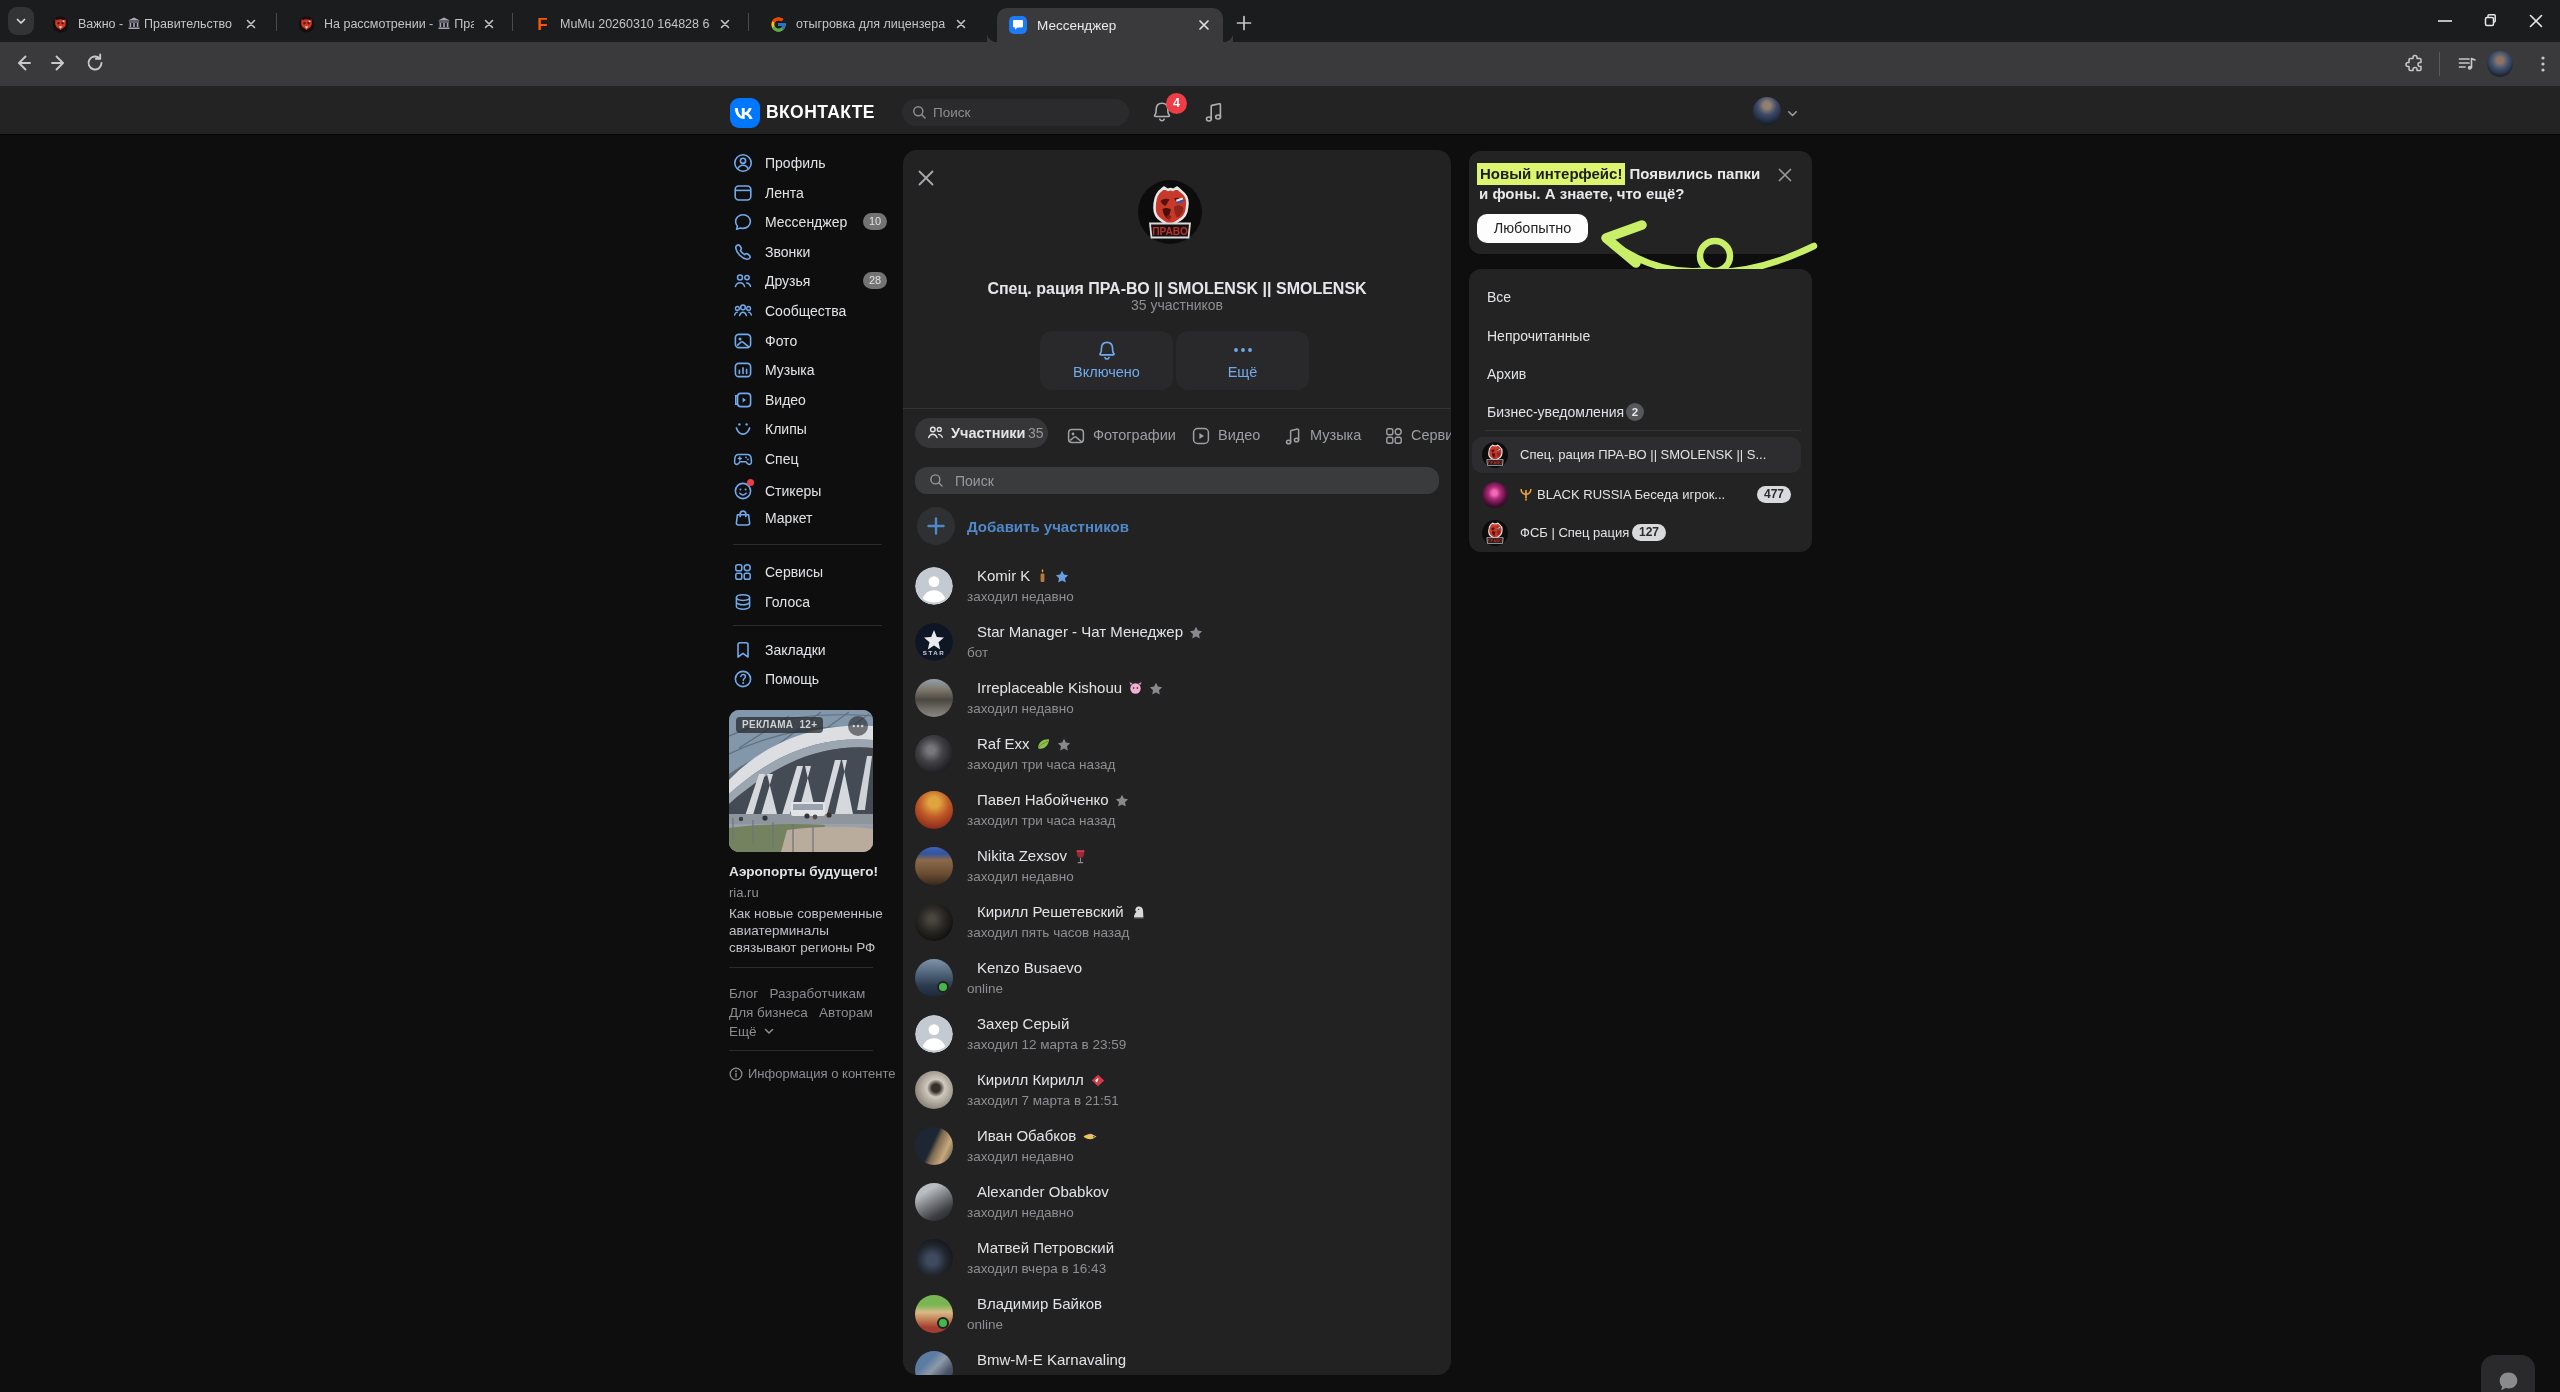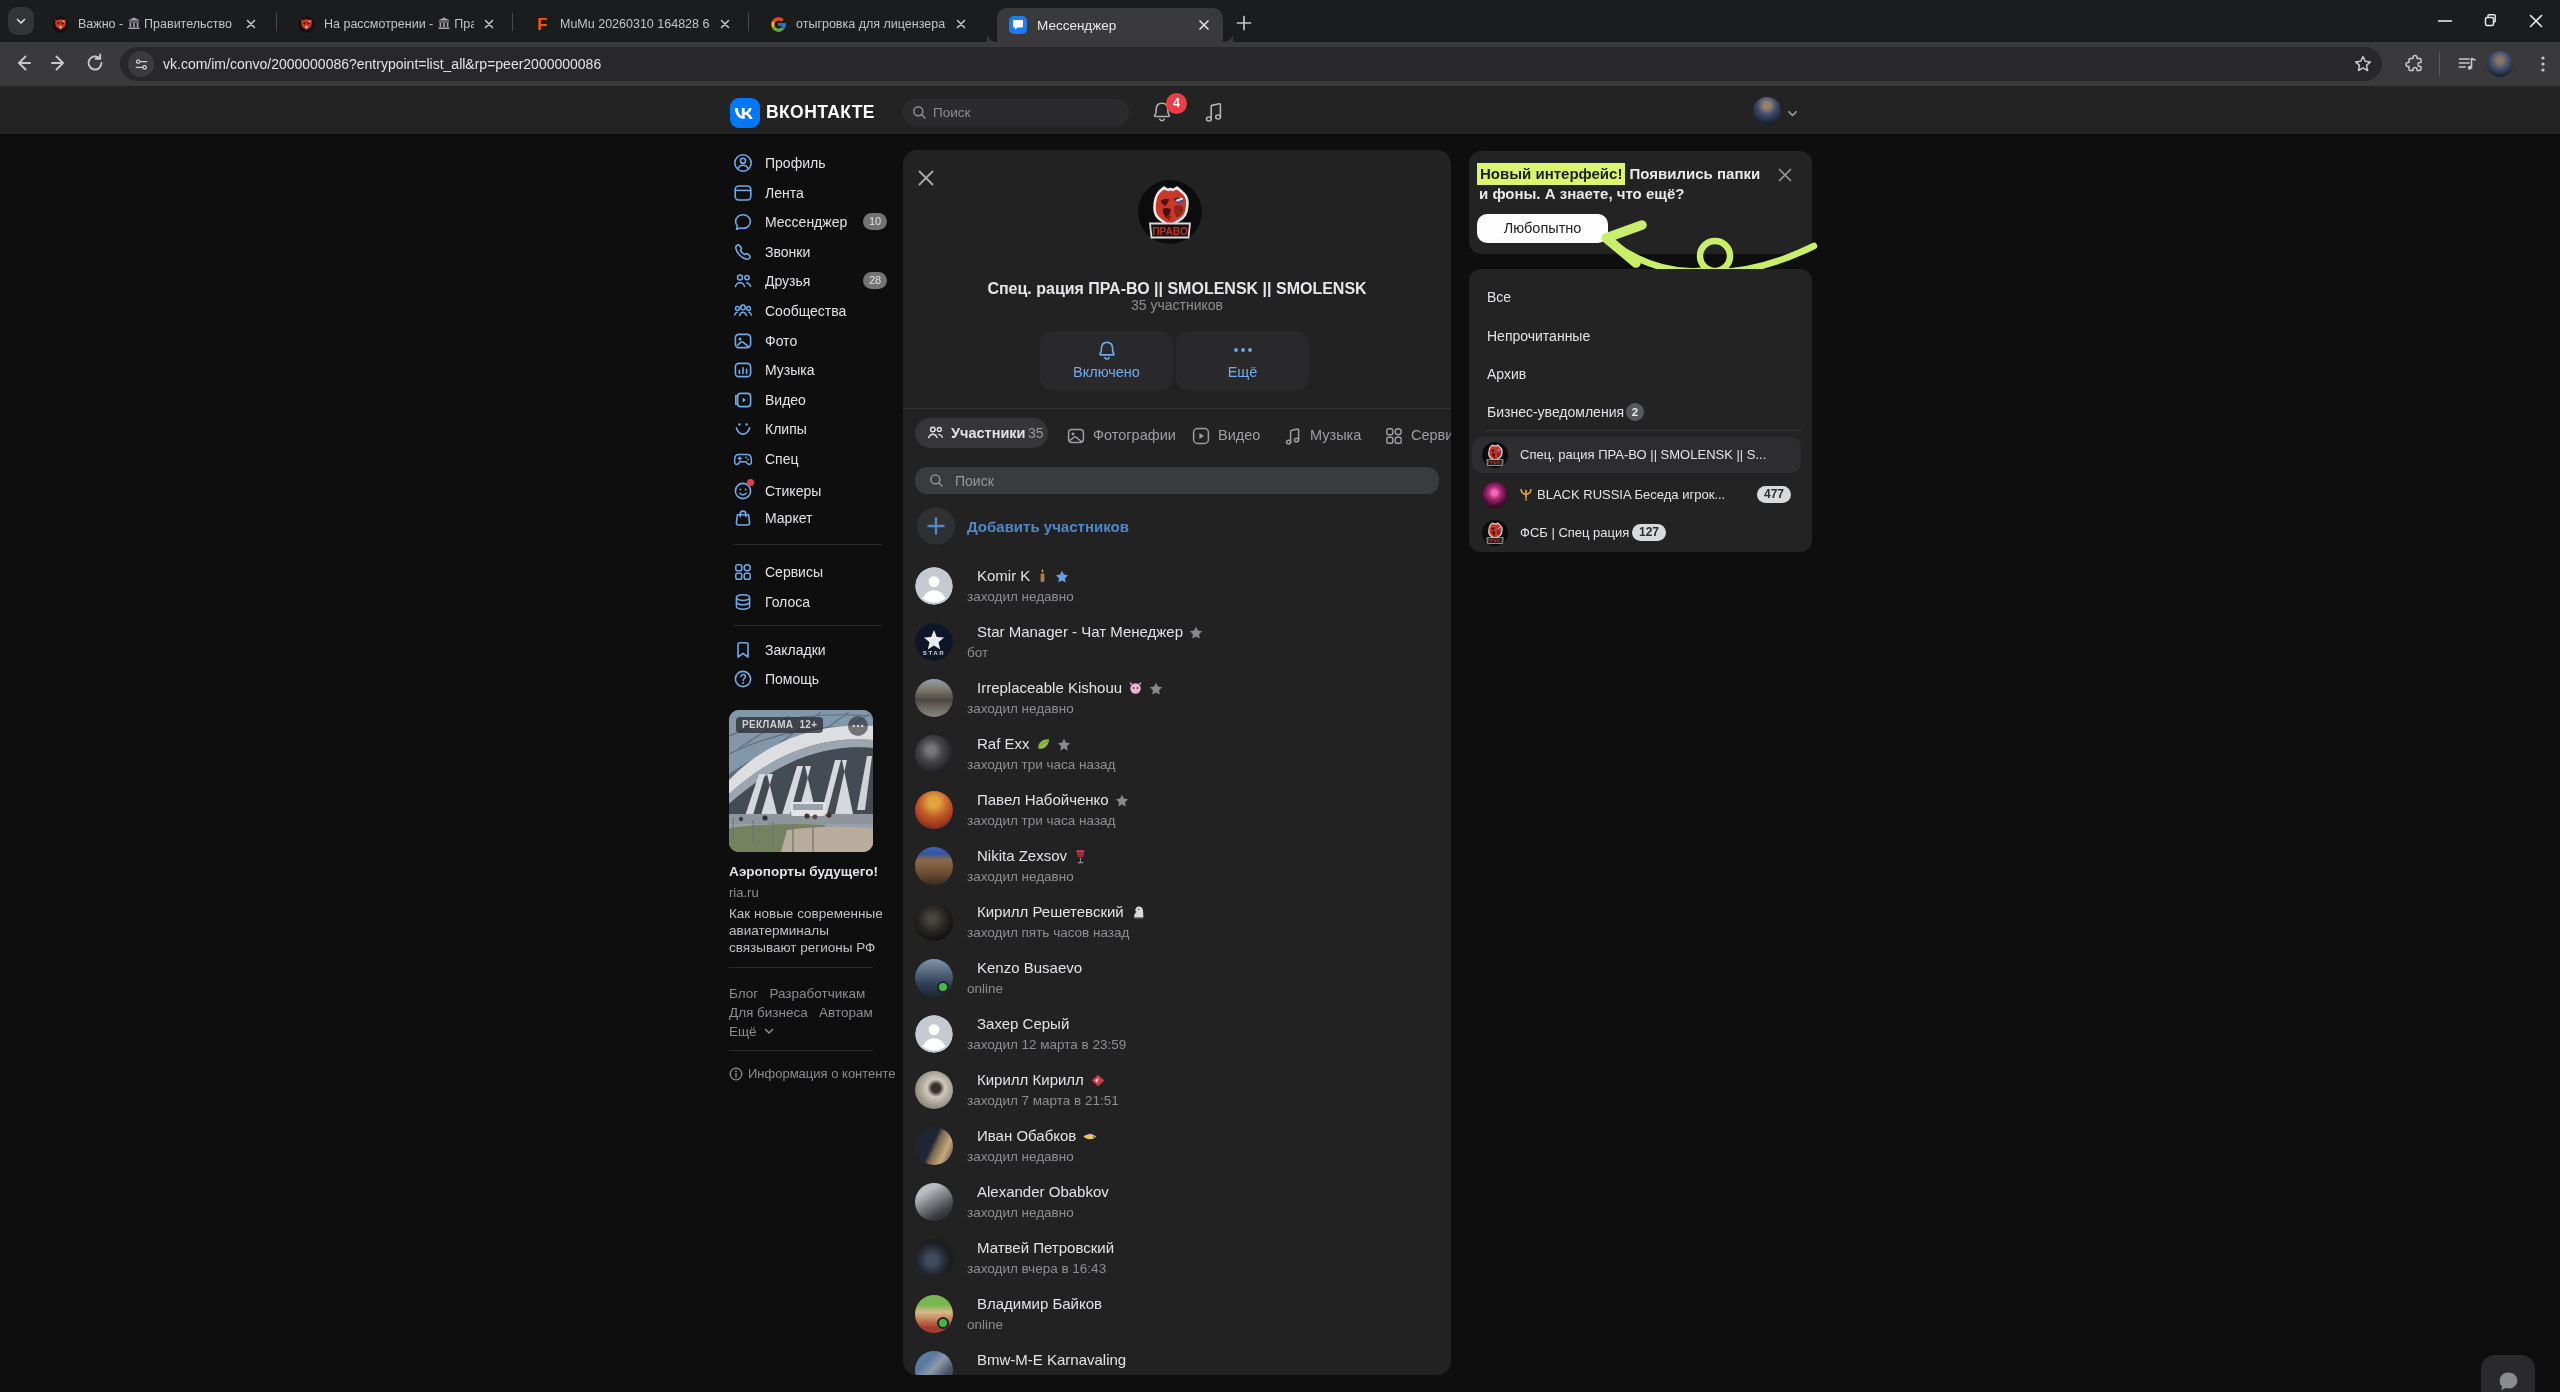--- a/index.html
+++ b/index.html
@@ -159,34 +159,20 @@
           <path d="M8.5 4.5 L15 11 L8.5 17.5" stroke="#c7c8ca" stroke-width="1.9" fill="none" stroke-linecap="round" stroke-linejoin="round"></path>
           <path d="M4 11 H14.6" stroke="#c7c8ca" stroke-width="1.9" stroke-linecap="round"></path>
         </svg>
       </div>
   <div class="wbtn" style="left:72px;">
         <svg width="22" height="22" viewBox="0 0 22 22">
           <path d="M17.5 11 a6.5 6.5 0 1 1 -1.9 -4.6" stroke="#c7c8ca" stroke-width="1.9" fill="none" stroke-linecap="round"></path>
           <path d="M16.2 2.5 L16.2 6.9 L11.8 6.9" fill="none" stroke="#c7c8ca" stroke-width="1.9" stroke-linecap="round" stroke-linejoin="round"></path>
         </svg>
       </div>
-  <div id="urlpill">
-    <div class="abs" style="left:8px;top:4px;width:26px;height:26px;border-radius:50%;background:#3b3b3d;display:flex;align-items:center;justify-content:center;">
-      <svg width="15" height="15" viewBox="0 0 15 15">
-            <circle cx="4.2" cy="4.6" r="1.7" fill="none" stroke="#cfd0d2" stroke-width="1.3"></circle>
-            <path d="M6.6 4.6 H12.8" stroke="#cfd0d2" stroke-width="1.3" stroke-linecap="round"></path>
-            <circle cx="10.6" cy="10.4" r="1.7" fill="none" stroke="#cfd0d2" stroke-width="1.3"></circle>
-            <path d="M2.2 10.4 H8.4" stroke="#cfd0d2" stroke-width="1.3" stroke-linecap="round"></path>
-          </svg>
-    </div>
-    <div class="abs" style="left:43px;top:9px;">vk.com/im/convo/2000000086?entrypoint=list_all&amp;rp=peer2000000086</div>
-    <div class="abs" style="left:2232px;top:6px;"><svg width="22" height="22" viewBox="0 0 22 22">
-            <path d="M11 3.6 L13.2 8.3 L18.4 8.9 L14.5 12.4 L15.6 17.5 L11 14.9 L6.4 17.5 L7.5 12.4 L3.6 8.9 L8.8 8.3 Z" fill="none" stroke="#c7c8ca" stroke-width="1.5" stroke-linejoin="round"></path>
-          </svg></div>
-  </div>
   <div class="abs" style="left:2404px;top:11px;"><svg width="22" height="22" viewBox="0 0 22 22">
           <path d="M9 4.5 a2 2 0 0 1 4 0 v1 h2.8 a1.2 1.2 0 0 1 1.2 1.2 V9.5 h-1 a2 2 0 0 0 0 4 h1 v2.8 a1.2 1.2 0 0 1 -1.2 1.2 H13 v-1 a2 2 0 0 0 -4 0 v1 H6.2 A1.2 1.2 0 0 1 5 16.3 V13.5 H4 a2 2 0 0 1 0 -4 h1 V6.7 A1.2 1.2 0 0 1 6.2 5.5 H9 Z" fill="none" stroke="#c7c8ca" stroke-width="1.5" stroke-linejoin="round"></path>
         </svg></div>
   <div class="abs" style="left:2439px;top:10px;width:1px;height:24px;background:#5a5b5d;"></div>
   <div class="abs" style="left:2456px;top:11px;"><svg width="22" height="22" viewBox="0 0 22 22">
           <path d="M3.5 6 H13 M3.5 10 H13 M3.5 14 H9" stroke="#c7c8ca" stroke-width="1.7" stroke-linecap="round"></path>
           <path d="M15.5 14.5 V5.5 L19 7" stroke="#c7c8ca" stroke-width="1.6" fill="none" stroke-linecap="round" stroke-linejoin="round"></path>
           <circle cx="13.8" cy="14.8" r="2" fill="#c7c8ca"></circle>
         </svg></div>
   <div class="abs" style="left:2487px;top:9px;width:26px;height:26px;border-radius:50%;background:radial-gradient(circle at 50% 36%,#8a7466 0 15%,#40506e 42%,#1c2331 75%);"></div>
@@ -651,21 +637,21 @@
 </div>
 </div>
 
 <div id="rightcol">
   <div id="promocard">
     <div class="abs" style="left:8px;top:14px;white-space:nowrap;font-size:15px;font-weight:bold;color:#e8e9eb;"><span style="background:#dcf46e;color:#1c1d1f;padding:2px 3px 3px;">Новый интерфейс!</span> Появились папки</div>
     <div class="abs" style="left:10px;top:34px;white-space:nowrap;font-size:15px;font-weight:bold;color:#e8e9eb;">и фоны. А знаете, что ещё?</div>
     <svg class="abs" style="left:308px;top:16px;" width="16" height="16" viewBox="0 0 16 16">
           <path d="M2.5 2.5 L13.5 13.5 M13.5 2.5 L2.5 13.5" stroke="#97989b" stroke-width="1.7" stroke-linecap="round"></path>
         </svg>
-    <div class="abs" style="left:8px;top:63px;width:131px;height:29px;border-radius:10px;background:#fdfdfd;text-align:center;line-height:29px;font-size:14.5px;font-weight:500;color:#222325;">Любопытно</div>
+    <div class="abs" style="left:8px;top:63px;width:111px;height:29px;border-radius:10px;background:#fdfdfd;text-align:center;line-height:29px;font-size:14.5px;font-weight:500;color:#222325;">Любопытно</div>
   </div>
   <svg class="abs" style="left:1593px;top:218px;" width="230" height="60" viewBox="0 0 230 60">
     <path d="M 17 24 C 48 46, 82 57, 116 52" fill="none" stroke="#c9ef68" stroke-width="6.5" stroke-linecap="round"></path>
     <circle cx="122" cy="38" r="15" fill="none" stroke="#c9ef68" stroke-width="6.5"></circle>
     <path d="M 106 53 C 140 57, 180 48, 221 28" fill="none" stroke="#c9ef68" stroke-width="6.5" stroke-linecap="round"></path>
     <path d="M 49 7 L 13 20 L 43 45" fill="none" stroke="#c9ef68" stroke-width="9.5" stroke-linecap="round" stroke-linejoin="round"></path>
   </svg>
   <div id="filtercard"></div>
     <div class="fitem" style="top:289px;">Все</div>
     <div class="fitem" style="top:328px;">Непрочитанные</div>

